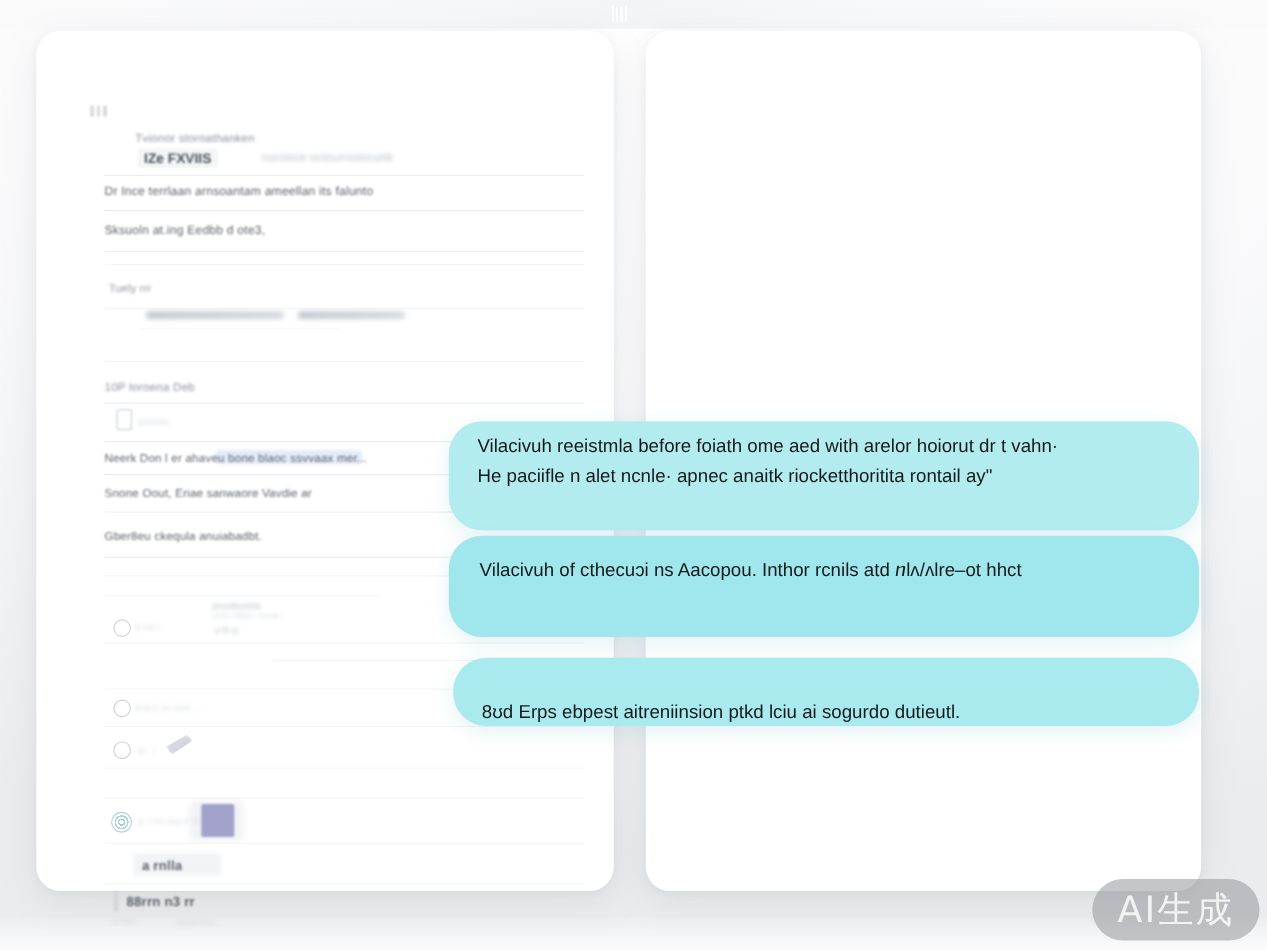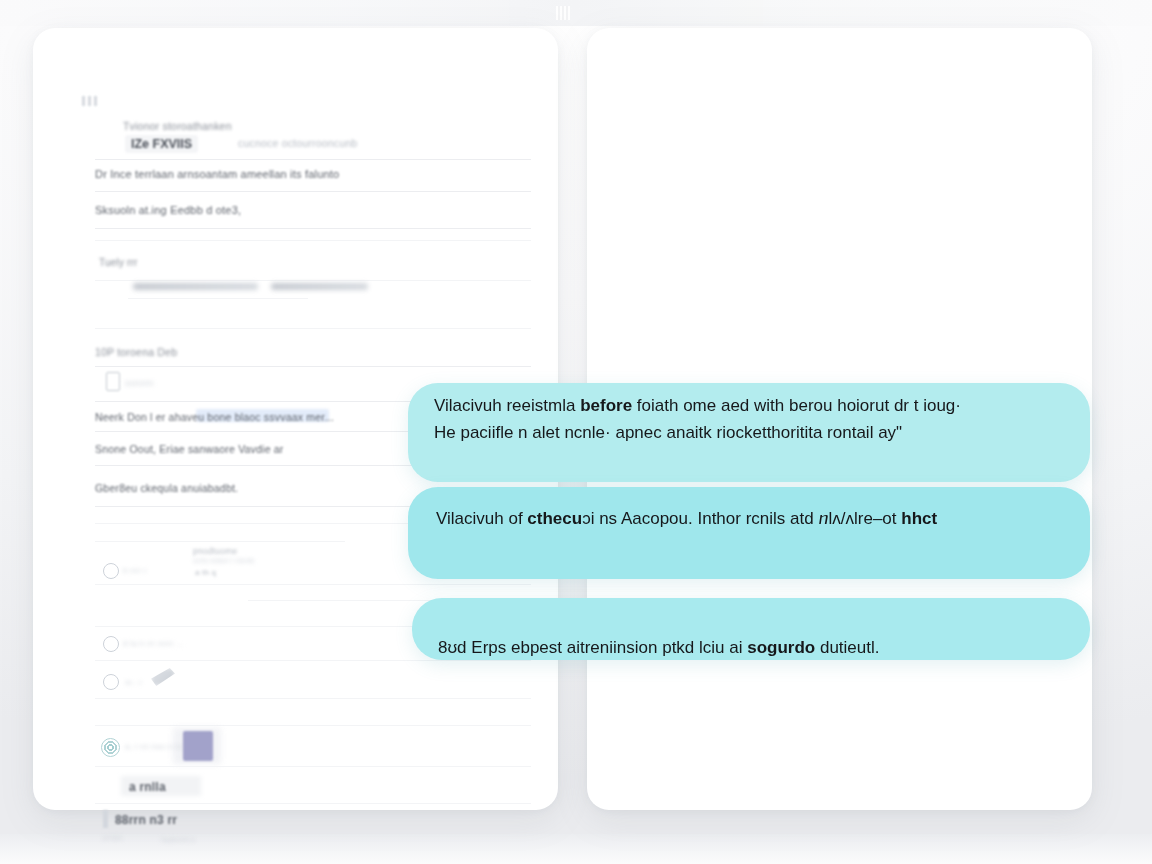--- a/index.html
+++ b/index.html
@@ -126,21 +126,21 @@
   #bub2{left:408px;top:487px;width:682px;height:92px;background:#9fe7ec;}
   #bub3{left:412px;top:598px;width:678px;height:62px;background:#a8eaee;}
   .btxt{position:absolute;color:#16181b;font-size:17px;line-height:27px;
     filter:blur(.5px);white-space:nowrap;}
   #bub1 .l1{left:26px;top:9px;}
   #bub1 .l2{left:26px;top:36px;}
   #bub2 .l1{left:28px;top:18px;}
   #bub2 .l2{left:28px;top:45px;}
   #bub2 .l3{left:28px;top:72px;}
   #bub3 .l1{left:26px;top:17px;margin-top:19px;}
-  .bw{font-weight:bold;}
+  .bw{font-weight:normal;}
 
   
   #wm{
     position:absolute;left:993px;top:799px;width:152px;height:56px;
     border-radius:28px;background:rgba(150,152,156,.55);
     display:flex;align-items:center;justify-content:center;
   }
   #wm span{
     font-size:33px;color:rgba(255,255,255,.82);letter-spacing:2px;
     font-family:"DejaVu Sans",sans-serif;
@@ -251,31 +251,34 @@
     
     
     
     
     
     
   </div>
 
   <div class="bubble" id="bub1">
     <div class="btxt l1">
-      <span>Vilacivuh reeistmla </span><span class="bw">before</span><span> foiath ome aed with berou hoiorut dr t ioug·</span>
+      <span>Vilacivuh reeistmla </span><span class="bw">before</span><span> foiath ome aed with arelor hoiorut dr t vahn·</span>
     </div>
     <div class="btxt l2">He paciifle n alet ncnle· apnec anaitk riocketthoritita ron‍tail ay"</div>
   </div>
 
   <div class="bubble" id="bub2">
     <div class="btxt l1">
       <span>Vilacivuh of </span><span class="bw">cthecu</span><span>ɔi ns Aacopou. Inthor rcnils atd  ⴖlʌ/ʌlre‒ot </span><span class="bw">hhct</span>
     </div>
   </div>
 
   <div class="bubble" id="bub3">
     <div class="btxt l1">
       <span>8ʊd Erps ebpest aitreniinsion ptkd lciu ai </span><span class="bw">sogurdo</span><span> dutieutl.</span>
     </div>
   </div>
 
+  <div id="wm">
+    <span>AI生成</span>
+  </div>
 
 </div>
 
 </body></html>

